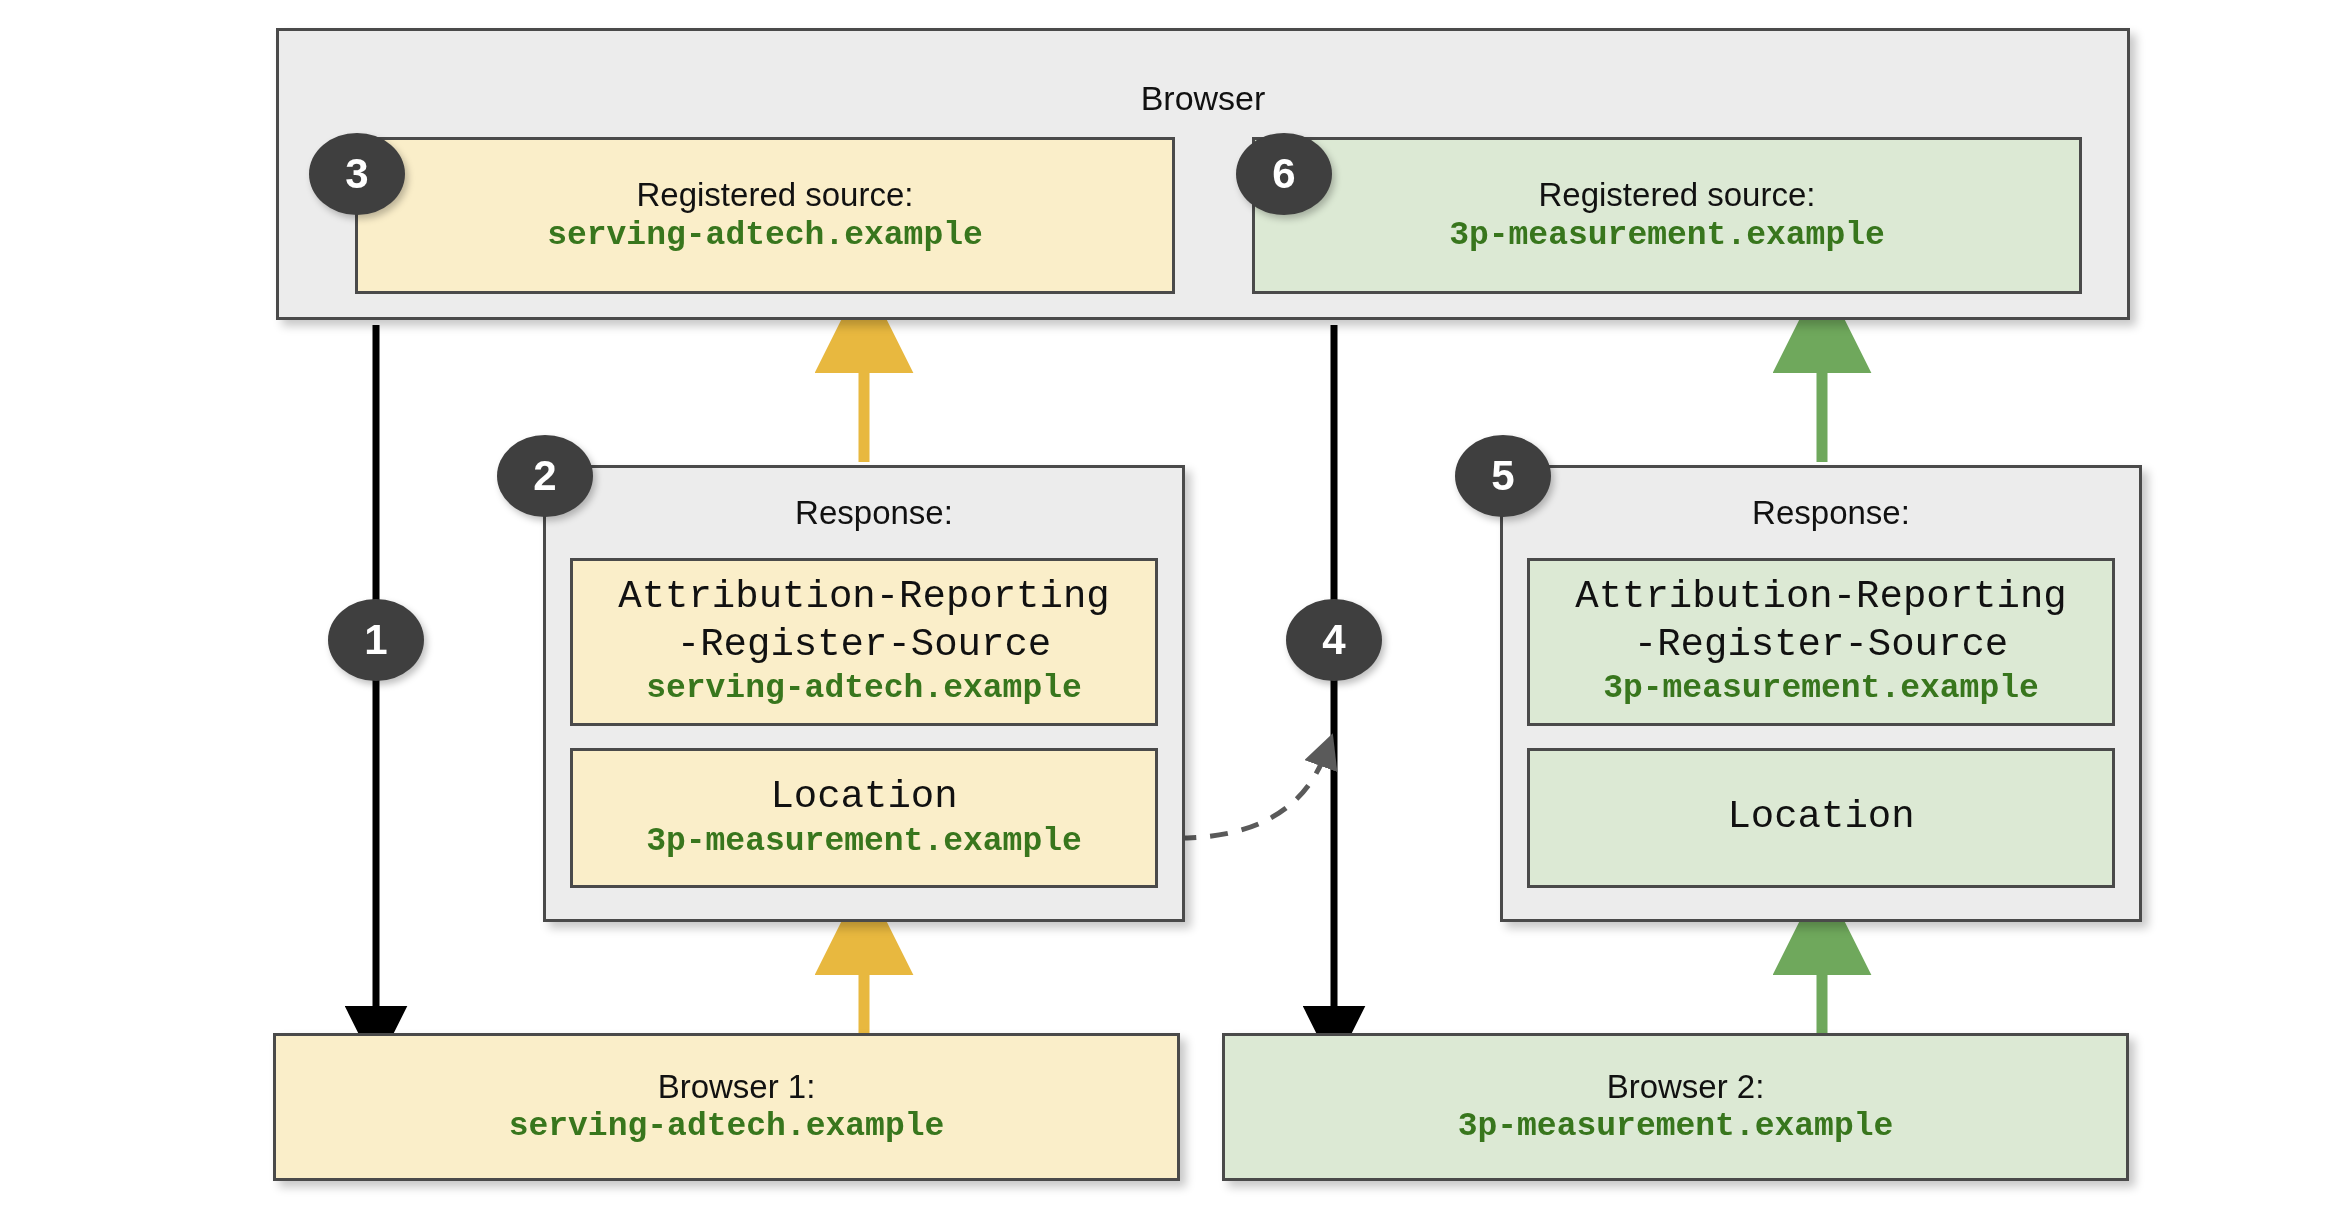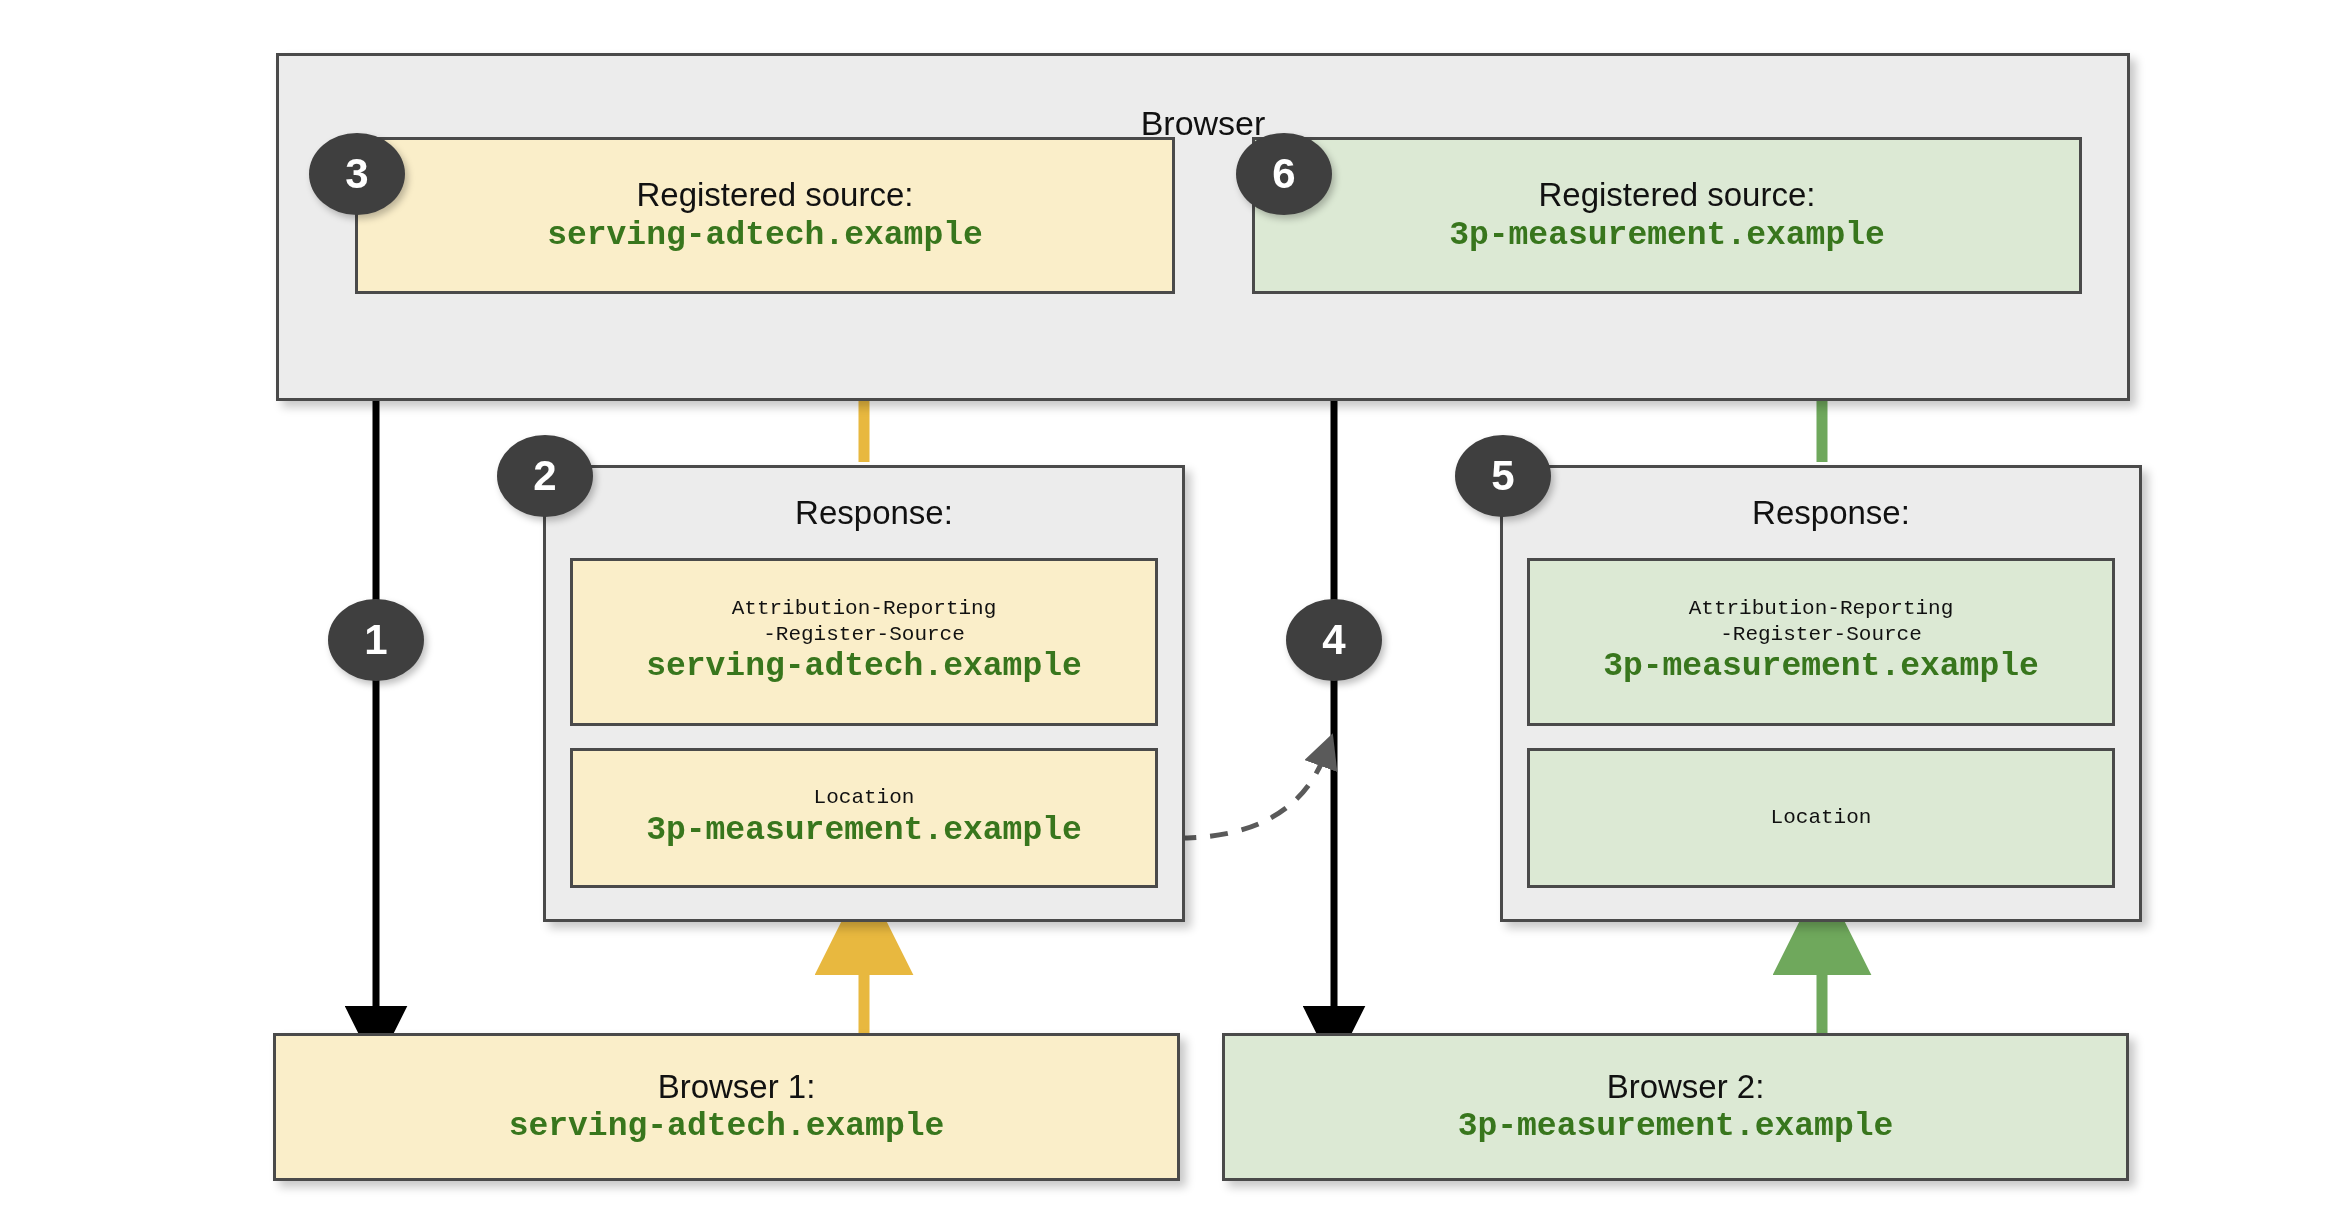--- a/index.html
+++ b/index.html
@@ -34,21 +34,21 @@
     white-space:nowrap;
     margin-left:20px;
   }
   .mono{
     font-family:"Liberation Mono", monospace;
     font-size:33px;font-weight:bold;color:#38761d;line-height:1.22;
     text-align:center;white-space:nowrap;
   }
   .mono-plain{
     font-family:"Liberation Mono", monospace;
-    font-size:21px;color:#111;line-height:1.22;text-align:left;
+    font-size:39px;color:#111;line-height:1.22;text-align:left;
     white-space:nowrap;
   }
   .mono-ital{
     font-family:"Liberation Sans", sans-serif;
     font-size:33px;font-weight:bold;font-style:italic;color:#38761d;
     line-height:1.22;text-align:center;white-space:nowrap;
   }
 
   
   #browser-title{
@@ -100,21 +100,21 @@
 
     <line x1="864" y1="462" x2="864" y2="338" stroke="#e8b83f" stroke-width="11" marker-end="url(#head-amber)"></line>
 
     <line x1="1822" y1="1033" x2="1822" y2="940" stroke="#6fa85c" stroke-width="11" marker-end="url(#head-green)"></line>
 
     <line x1="1822" y1="462" x2="1822" y2="338" stroke="#6fa85c" stroke-width="11" marker-end="url(#head-green)"></line>
 
     <path d="M 1178 838 C 1255 838 1305 810 1326 752" fill="none" stroke="#5a5a5a" stroke-width="5" stroke-dasharray="18 14" marker-end="url(#head-dash)"></path>
   </svg>
 
-  <div class="box gray" style="left:276px;top:53px;width:1854px;height:348px;z-index:10;">
+  <div class="box gray" style="left:276px;top:28px;width:1854px;height:292px;z-index:10;">
     <div id="browser-title">Browser</div>
   </div>
 
   <div class="inner yellow" style="left:355px;top:137px;width:820px;height:157px;z-index:12;">
     <div class="title-plain">Registered source:</div>
     <div class="mono">serving-adtech.example</div>
   </div>
 
   <div class="inner green" style="left:1252px;top:137px;width:830px;height:157px;z-index:12;">
     <div class="title-plain">Registered source:</div>

